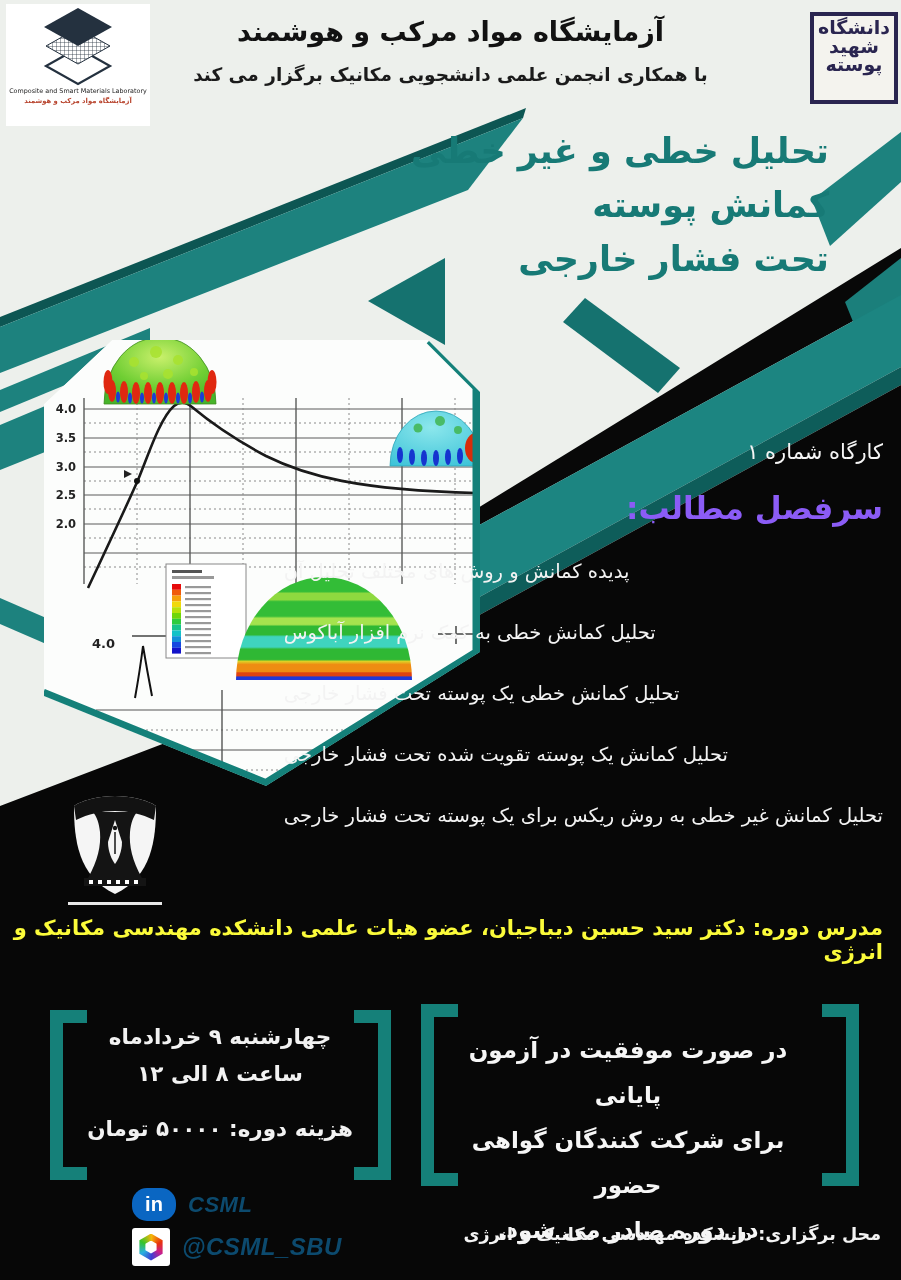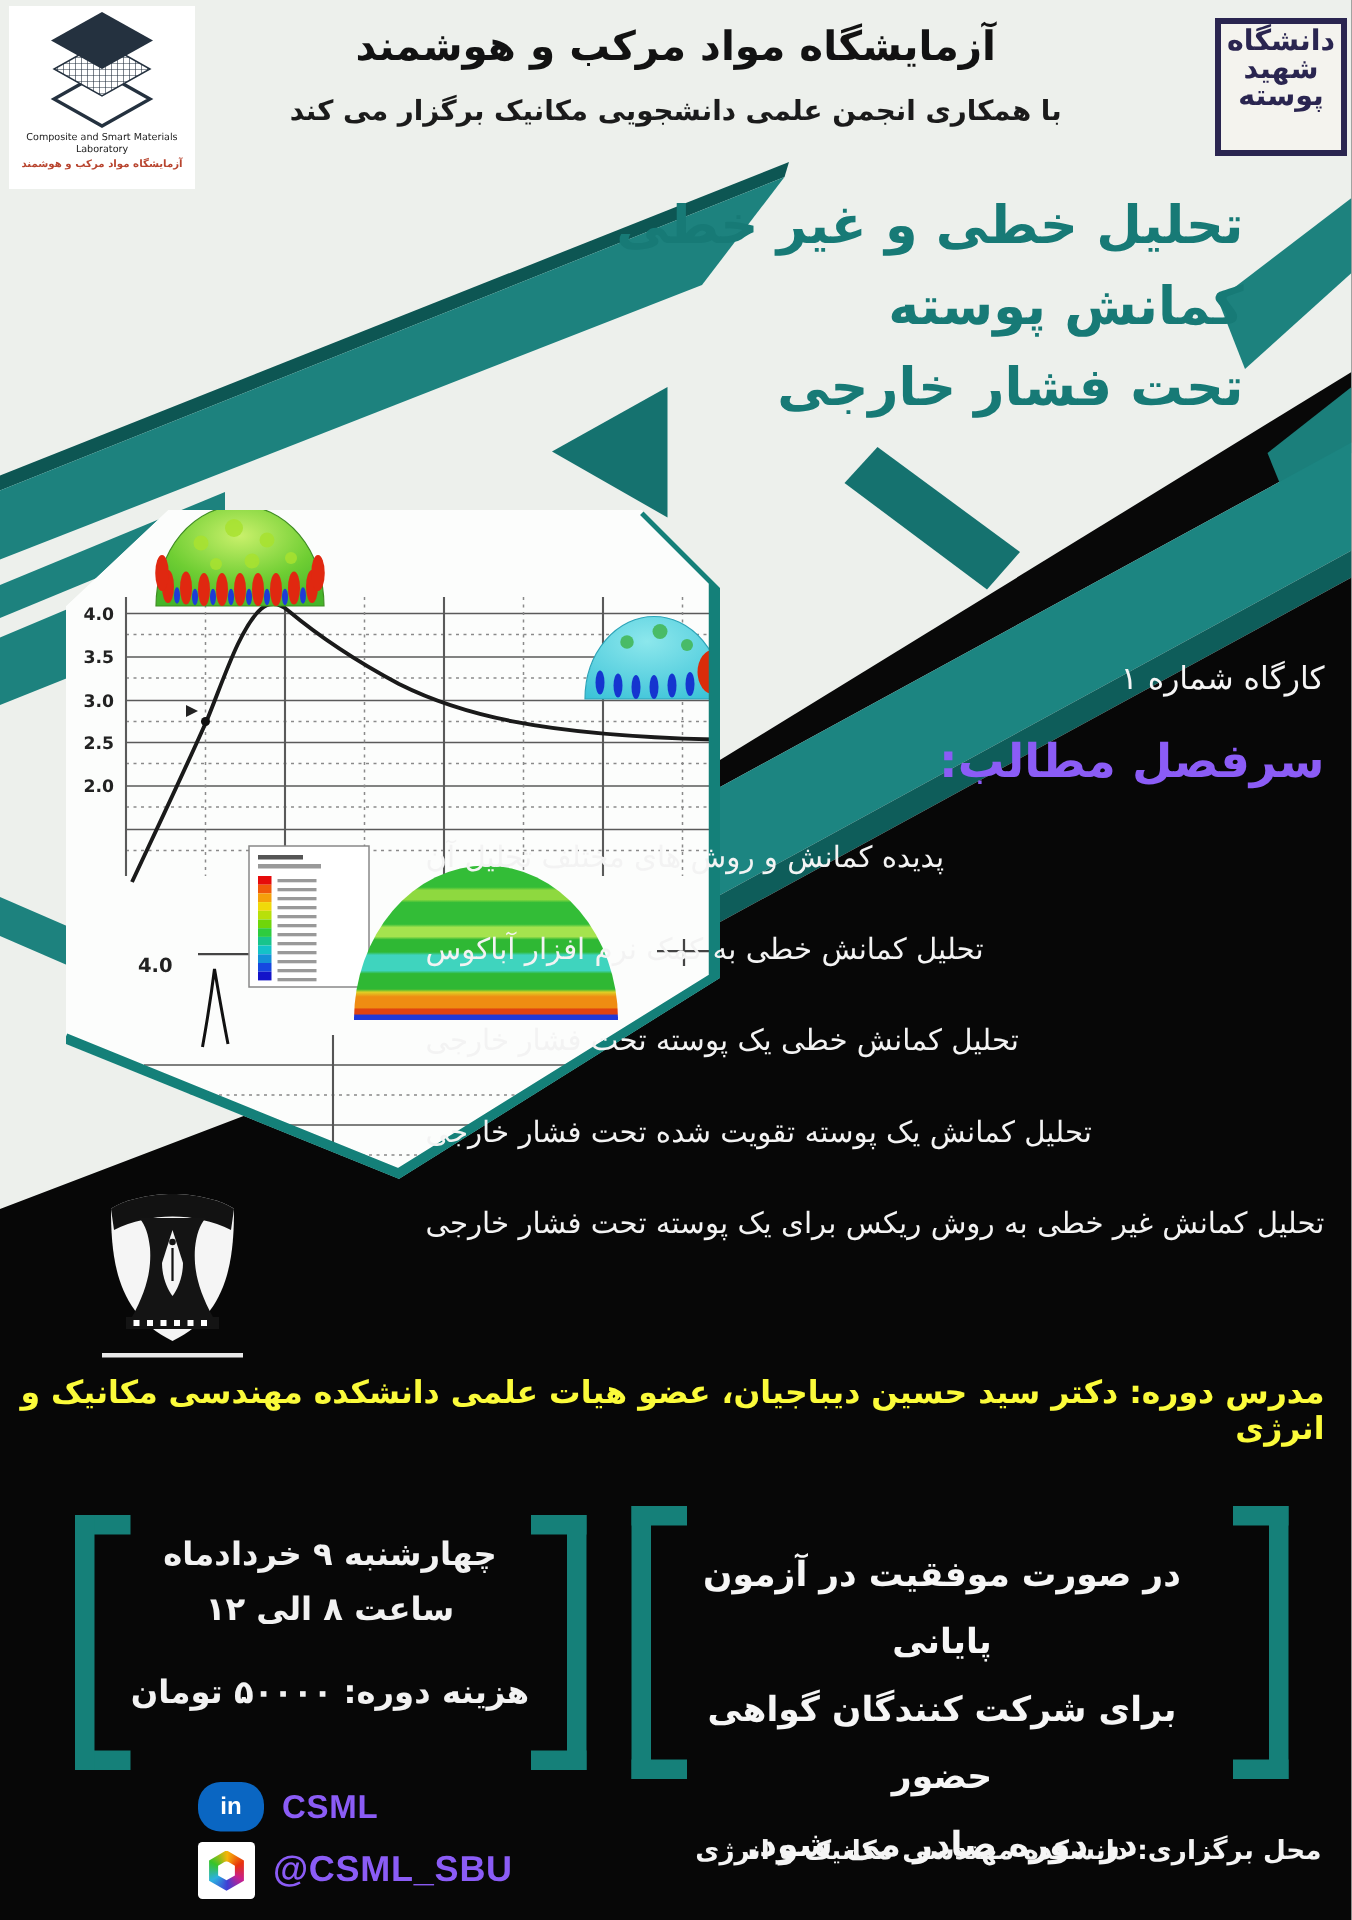--- a/index.html
+++ b/index.html
@@ -7,21 +7,21 @@
     position:relative;width:901px;height:1280px;overflow:hidden;
     background:#edf0ec;font-family:"DejaVu Sans",sans-serif;
     margin:0 auto;
   }
   .abs{position:absolute;}
   svg{display:block;}
   
   .lab-title{top:16px;left:0;width:100%;text-align:center;font-size:27px;font-weight:bold;color:#121212;}
   .lab-subtitle{top:64px;left:0;width:100%;text-align:center;font-size:18.5px;font-weight:bold;color:#1b1b1b;}
   
-  .csml-logo{left:6px;top:4px;width:124px;height:122px;background:#ffffff;text-align:center;padding-top:2px;box-sizing:border-box;}
+  .csml-logo{left:6px;top:4px;width:144px;height:122px;background:#ffffff;text-align:center;padding-top:2px;box-sizing:border-box;}
   .csml-cap-en{font-size:6.4px;color:#222;margin-top:1px;}
   .csml-cap-fa{font-size:6.8px;color:#b8442e;font-weight:bold;margin-top:2px;}
   
   .sbu-stamp{left:810px;top:12px;width:88px;height:92px;border:4px solid #2a2550;box-sizing:border-box;
     background:#f4f3ee;color:#2a2550;text-align:center;font-weight:bold;font-size:19px;line-height:0.98;padding-top:2px;}
   
   .main-title{right:72px;top:124px;text-align:right;color:#177a76;font-weight:bold;font-size:35px;line-height:54px;}
   
   .workshop-number{right:18px;top:440px;color:#f5f5f5;font-size:21px;text-align:right;}
   .outline-heading{right:18px;top:490px;color:#8b5cf6;font-size:31px;font-weight:bold;text-align:right;}
@@ -34,27 +34,27 @@
   .bkt-r{border-left:none;}
   
   .schedule{left:70px;top:1024px;width:300px;text-align:center;color:#f2f2f2;font-weight:bold;font-size:21.5px;}
   .schedule .s1{margin-bottom:12px;}
   .schedule .s2{margin-bottom:30px;}
   .certificate{left:447px;top:1028px;width:362px;text-align:center;color:#f6f6f6;font-weight:bold;font-size:23px;line-height:45px;}
   
   .social{left:132px;top:1188px;display:flex;flex-direction:column;gap:7px;}
   .social-row{display:flex;align-items:center;gap:12px;cursor:pointer;}
   .li-icon{width:44px;height:33px;background:#0a66c2;border-radius:15px;color:#fff;font-weight:bold;
-    font-size:16px;display:flex;align-items:center;justify-content:center;font-family:"Liberation Sans",sans-serif;}
+    font-size:20px;display:flex;align-items:center;justify-content:center;font-family:"Liberation Sans",sans-serif;}
   .ig-box{width:38px;height:38px;background:#fff;border-radius:3px;display:flex;align-items:center;justify-content:center;}
   .ig-hex{width:27px;height:27px;clip-path:polygon(50% 0,93% 25%,93% 75%,50% 100%,7% 75%,7% 25%);
     background:conic-gradient(#f5b50a,#e8320d,#c81f8e,#3f3fd4,#2bb1e0,#35c42a,#f5b50a);
     display:flex;align-items:center;justify-content:center;}
   .ig-dot{width:13px;height:13px;background:#fff;border-radius:2px;clip-path:polygon(50% 0,93% 25%,93% 75%,50% 100%,7% 75%,7% 25%);}
-  .social-label{color:#8b5cf6;font-weight:bold;font-family:"Liberation Sans",sans-serif;letter-spacing:.5px;}
+  .social-label{color:#0c4a6e;font-weight:bold;font-family:"Liberation Sans",sans-serif;letter-spacing:.5px;font-style:italic;}
   .lbl-li{font-size:22px;}
   .lbl-ig{font-size:24px;}
   
   .venue{right:20px;top:1224px;color:#f4f4f4;font-size:17.5px;font-weight:bold;text-align:right;}
   .rtl{direction:rtl;unicode-bidi:embed;}
 </style>
 </head>
 <body>
 
 <div class="poster">

